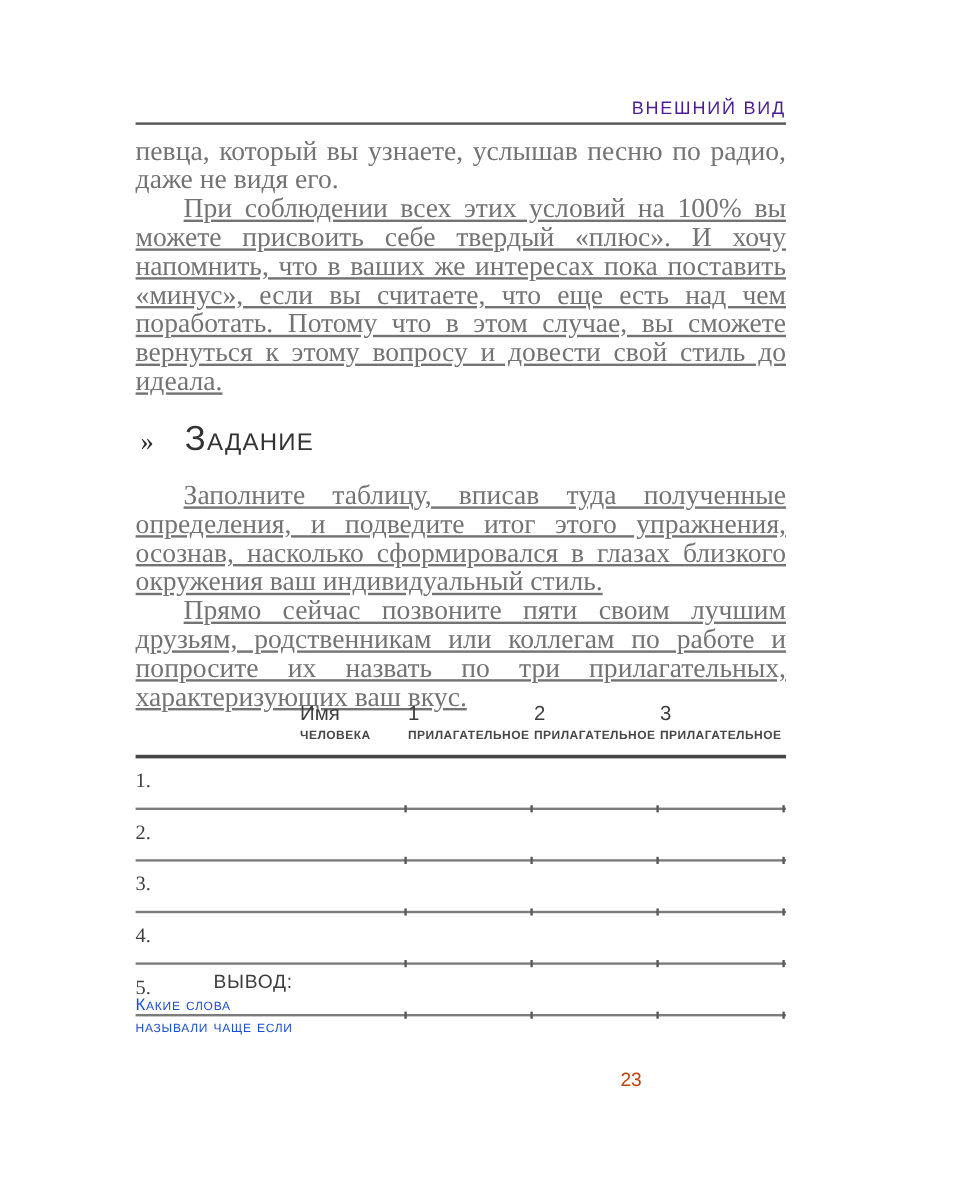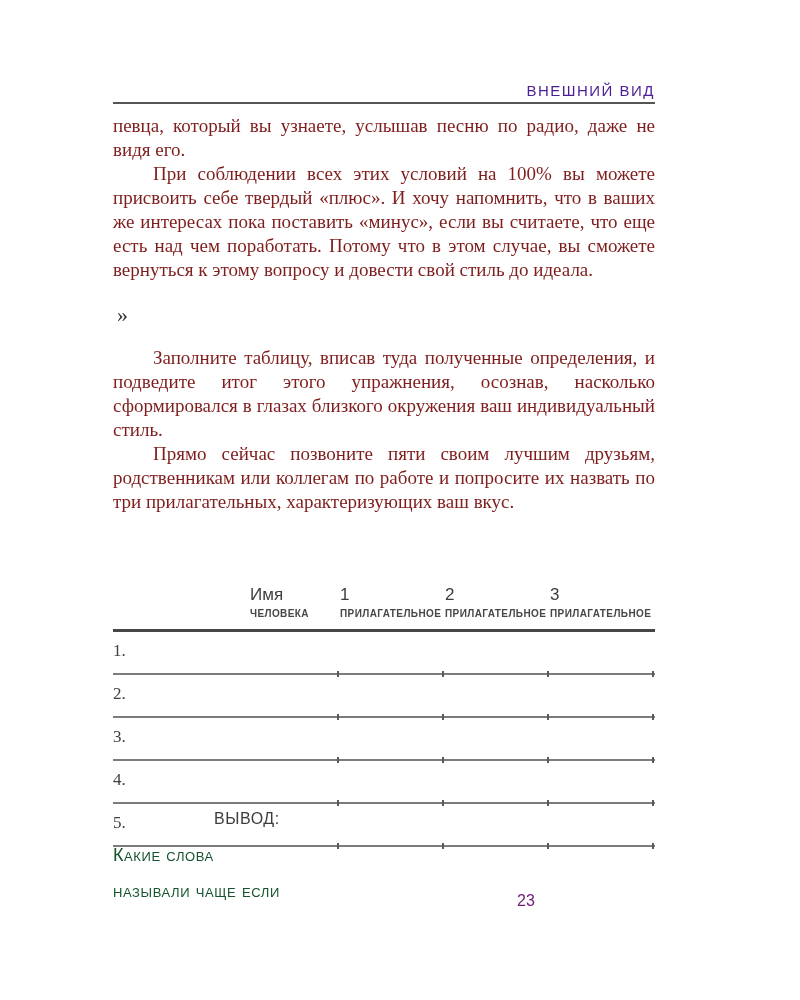--- a/index.html
+++ b/index.html
@@ -40,27 +40,27 @@
 
   
   .text-block {
     position: absolute;
     top: 114px;
     left: 0;
     width: 542px;
   }
   .para {
     margin: 0;
-    font-size: 19px;
+    font-size: 23px;
     line-height: 24px;
     text-align: justify;
     text-align-last: left;
-    color: #7f1d1d;
-  }
-  .para.indent { text-indent: 40px; }
+    color: #737373;
+  }
+  .para.indent { text-indent: 40px; text-decoration: underline; }
 
   .section-heading {
     display: flex;
     align-items: baseline;
     margin: 20px 0 18px 4px;
     font-weight: normal;
   }
   .section-marker {
     font-family: "Liberation Serif", serif;
     font-size: 22px;
@@ -136,52 +136,53 @@
   .conclusion {
     position: absolute;
     top: 810px;
     left: 0;
     font-family: "Liberation Sans", sans-serif;
     color: #3d3d3d;
   }
   .c-label { font-size: 16px; letter-spacing: 0.6px; text-align: right; }
   .c-note {
     font-variant: small-caps;
-    font-size: 18px;
+    font-size: 14px;
     letter-spacing: 0.6px;
     line-height: 18px;
-    color: #14532d;
-    margin-top: 18px;
+    color: #1d4ed8;
+    margin-top: 0;
   }
 
   
   .page-number {
     position: absolute;
     top: 892px;
     left: 517px;
     font-family: "Liberation Sans", sans-serif;
     font-size: 16px;
-    color: #701a75;
+    color: #c2410c;
   }
 </style>
 </head>
 <body>
 
 <div class="page">
   <div class="content">
 
     <div class="running-head">ВНЕШНИЙ ВИД</div>
     <div class="head-rule"></div>
 
     <div class="text-block">
       <p class="para">певца, который вы узнаете, услышав песню по радио, даже не видя его.</p>
       <p class="para indent">При соблюдении всех этих условий на 100% вы можете присвоить себе твердый «плюс». И хочу напомнить, что в ваших же интересах пока поставить «минус», если вы считаете, что еще есть над чем поработать. Потому что в этом случае, вы сможете вернуться к этому вопросу и довести свой стиль до идеала.</p>
 
       <h2 class="section-heading">
         <span class="section-marker">»</span>
+        <span class="section-title">Задание</span>
       </h2>
 
       <p class="para indent">Заполните таблицу, вписав туда полученные определения, и подведите итог этого упражнения, осознав, насколько сформировался в глазах близкого окружения ваш индивидуальный стиль.</p>
       <p class="para indent">Прямо сейчас позвоните пяти своим лучшим друзьям, родственникам или коллегам по работе и попросите их назвать по три прилагательных, характеризующих ваш вкус.</p>
     </div>
 
     <div class="worksheet">
       <div class="col-heads">
         <div class="col-head c0">
           <div class="col-top">Имя</div>

